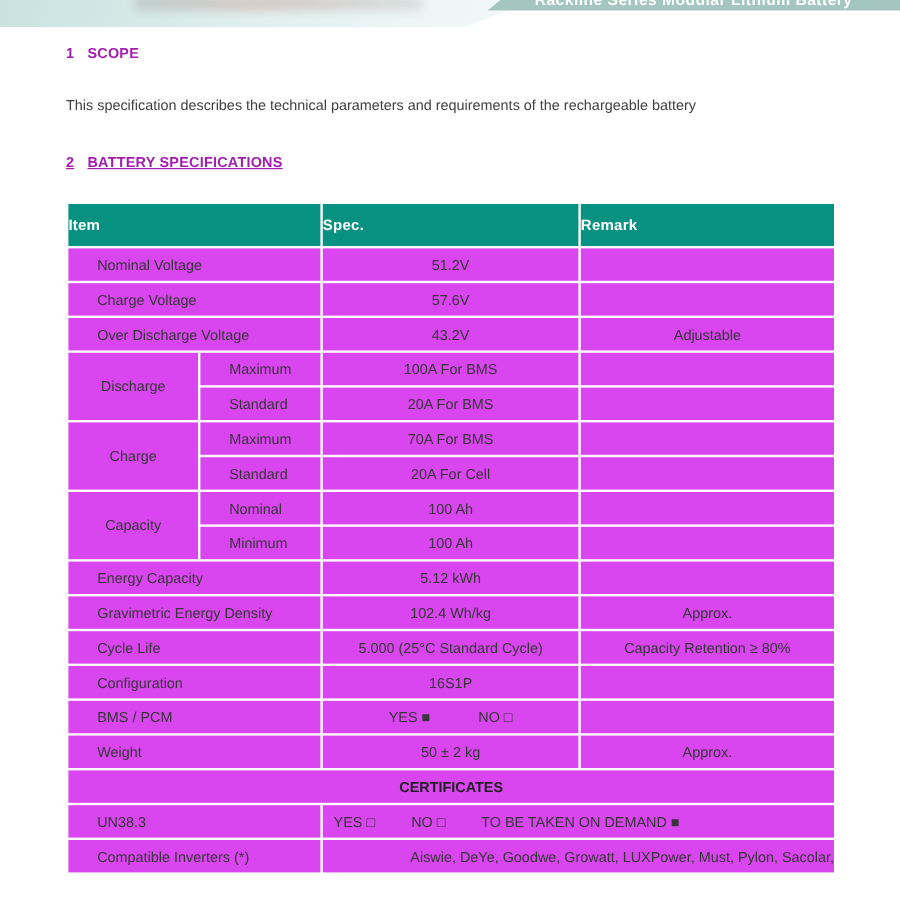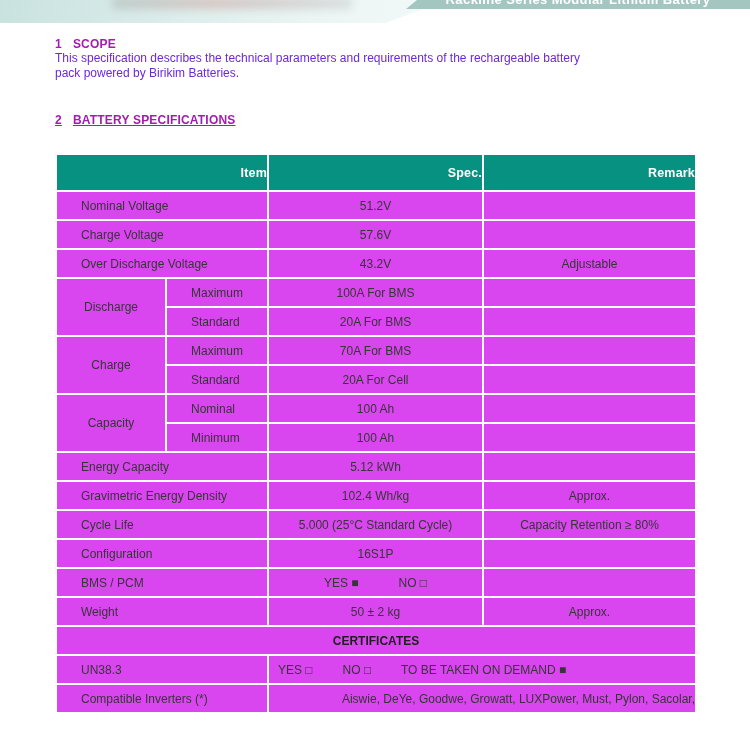--- a/index.html
+++ b/index.html
@@ -18,27 +18,27 @@
   .banner-dark { position:absolute; top:0; left:406px; right:0; height:9px;
     background:#a3c6c0; clip-path:polygon(11px 0,100% 0,100% 100%,0 100%);
     overflow:hidden; }
   .banner-title { display:block; margin-top:-7px; text-align:center;
     font-size:13px; line-height:14px; font-weight:bold; color:#ffffff; letter-spacing:.4px; white-space:nowrap; }
 
   
   .content { position:relative; padding:37px 53px 0 55px; }
   .section-heading { font-size:12px; font-weight:bold; color:#a21caf; letter-spacing:.2px; }
   .section-heading .num { margin-right:11px; }
-  .scope-text { margin-top:0; font-size:12px; line-height:15px; color:#6d28d9; }
+  .scope-text { margin-top:30px; font-size:12px; line-height:15px; color:#404040; }
   .heading-2 { margin-top:32px;text-decoration:underline; }
 
   
   table.spec-table { margin-top:26px; width:642px; border-collapse:separate; border-spacing:2px; table-layout:fixed; }
   th { background:#079180; color:#ffffff; font-size:12.5px; font-weight:bold;
-    height:35px; text-align:right; vertical-align:middle; letter-spacing:.2px; }
+    height:35px; text-align:left; vertical-align:middle; letter-spacing:.2px; }
   td { background:#d946ef; color:#363636; font-size:12px; height:27px;
     vertical-align:middle; text-align:center; }
   td.item { text-align:left; padding-left:24px; }
   td.subitem { text-align:left; padding-left:24px; }
   td.group { text-align:center; }
   td.certs { font-weight:bold; font-size:12px; color:#1f1f1f; }
   td.choices { white-space:pre; }
   td.merged-left { text-align:left; padding-left:9px; white-space:pre; }
   td.merged-inv { text-align:right; }
 </style>
@@ -56,21 +56,20 @@
   </div>
 
   <div class="content">
 
     <div class="section-heading">
       <span class="num">1</span><span>SCOPE</span>
     </div>
 
     <div class="scope-text">
       <span style="display:block">This specification describes the technical parameters and requirements of the rechargeable battery</span>
-      <span style="display:block">pack powered by Birikim Batteries.</span>
     </div>
 
     <div class="section-heading heading-2">
       <span class="num">2</span><span>BATTERY SPECIFICATIONS</span>
     </div>
 
     <table class="spec-table">
       <colgroup>
           <col style="width:108px">
           <col style="width:100px">

